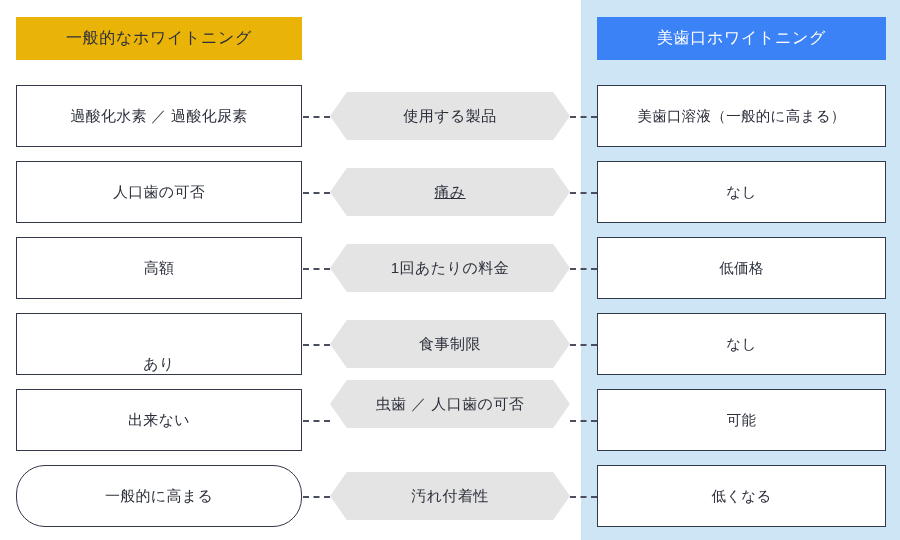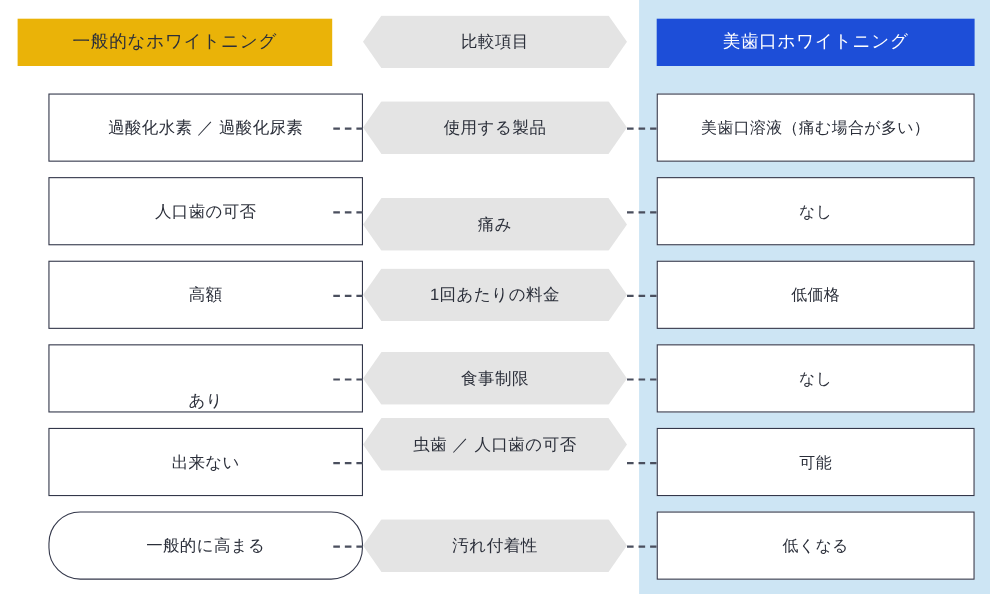--- a/index.html
+++ b/index.html
@@ -53,21 +53,21 @@
   }
   .header-left {
     left: 0;
     width: 286px;
     background: #eab308;
     color: #2b2f3a;
   }
   .header-right {
     left: 0;
     width: 289px;
-    background: #1d4ed8;
+    background: #3b82f6;
     color: #ffffff;
   }
 
   
   .hex {
     position: absolute;
     left: 0;
     width: 240px;
     height: 48px;
     background: #e4e4e4;
@@ -89,21 +89,21 @@
     border: 1.4px solid #33374a;
     background: #ffffff;
     display: flex;
     align-items: center;
     justify-content: center;
     font-size: 15px;
     color: #2b2f3a;
     letter-spacing: 0.02em;
     box-sizing: border-box;
   }
-  .value-left  { left: 0; width: 286px; margin-left: 28px; }
+  .value-left  { left: 0; width: 286px; }
   .value-right { left: 0; width: 289px; }
   .value-right .cell-text { font-size: 14.5px; }
 
   
   .connector {
     position: absolute;
     height: 0;
     border-top: 2.5px dashed #4a4f5e;
   }
   .connector-l { left: 303px; width: 27px; }
@@ -120,49 +120,44 @@
 <div id="comparison-table">
 
   <div class="right-panel"></div>
 
   <div class="col col-left">
     <div class="header-cell header-left">
       <span class="cell-text">一般的なホワイトニング</span>
     </div>
   </div>
 
-  <div class="col col-mid">
-    <div class="hex hex-header">
-      <span class="cell-text">比較項目</span>
-    </div>
-  </div>
 
   <div class="col col-right">
     <div class="header-cell header-right">
       <span class="cell-text">美歯口ホワイトニング</span>
     </div>
   </div>
 
   <div id="rows-host">
       <div class="value-box value-left" style="top: 85px; left: 16px;">
         <span class="cell-text">過酸化水素 ／ 過酸化尿素</span>
       </div>
       <div class="connector connector-l" style="top: 116px;"></div>
       <div class="hex" style="top: 92px; left: 330px; position: absolute;">
         <span class="cell-text">使用する製品</span>
       </div>
       <div class="connector connector-r" style="top: 116px;"></div>
       <div class="value-box value-right" style="top: 85px; left: 597px;">
-        <span class="cell-text">美歯口溶液（痛む場合が多い）</span>
+        <span class="cell-text">美歯口溶液（一般的に高まる）</span>
       </div>
       <div class="value-box value-left" style="top: 161px; left: 16px;">
         <span class="cell-text">人口歯の可否</span>
       </div>
       <div class="connector connector-l" style="top: 192px;"></div>
-      <div class="hex" style="top: 180px; left: 330px; position: absolute;">
+      <div class="hex" style="top: 168px; left: 330px; position: absolute; text-decoration: underline;">
         <span class="cell-text">痛み</span>
       </div>
       <div class="connector connector-r" style="top: 192px;"></div>
       <div class="value-box value-right" style="top: 161px; left: 597px;">
         <span class="cell-text">なし</span>
       </div>
       <div class="value-box value-left" style="top: 237px; left: 16px;">
         <span class="cell-text">高額</span>
       </div>
       <div class="connector connector-l" style="top: 268px;"></div>

